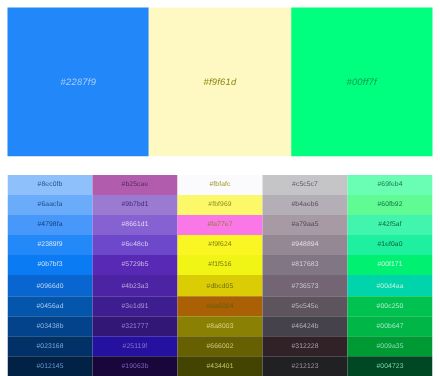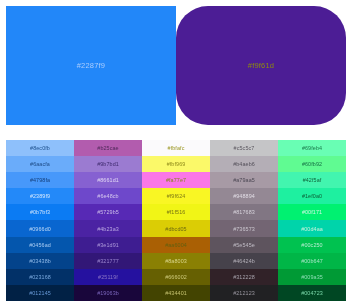--- a/index.html
+++ b/index.html
@@ -31,20 +31,21 @@
     display: flex;
     flex-direction: row;
   }
   .main-swatch {
     flex: 1 1 0;
     height: 100%;
     display: flex;
     align-items: center;
     justify-content: center;
     position: relative;
+    font-style: italic;
   }
   .main-swatch-label {
     font-size: 7.5px;
     letter-spacing: 0.2px;
     font-family: "Liberation Sans", sans-serif;
     white-space: nowrap;
   }
 
   
   #shade-grid {
@@ -80,22 +81,25 @@
 </style>
 </head>
 <body>
 
 <div id="palette-app">
 
   <div id="main-swatch-row">
       <div class="main-swatch" style="background: rgb(34, 135, 249);">
         <span class="main-swatch-label" style="color: rgb(169, 204, 253);">#2287f9</span>
       </div>
-      <div class="main-swatch" style="background: #4c1d95; border-radius: 32px;">
+      <div class="main-swatch" style="background: #fef9c3;">
         <span class="main-swatch-label" style="color: rgb(140, 138, 16);">#f9f61d</span>
+      </div>
+      <div class="main-swatch" style="background: rgb(0, 255, 127);">
+        <span class="main-swatch-label" style="color: rgb(15, 154, 83);">#00ff7f</span>
       </div>
     </div>
 
   <div id="shade-grid">
       <div class="shade-column">
         <div class="shade-cell" style="background: rgb(142, 192, 251);">
           <span class="shade-cell-label" style="color: rgb(33, 83, 143);">#8ec0fb</span>
         </div>
         <div class="shade-cell" style="background: rgb(106, 172, 250);">
           <span class="shade-cell-label" style="color: rgb(28, 74, 133);">#6aacfa</span>

